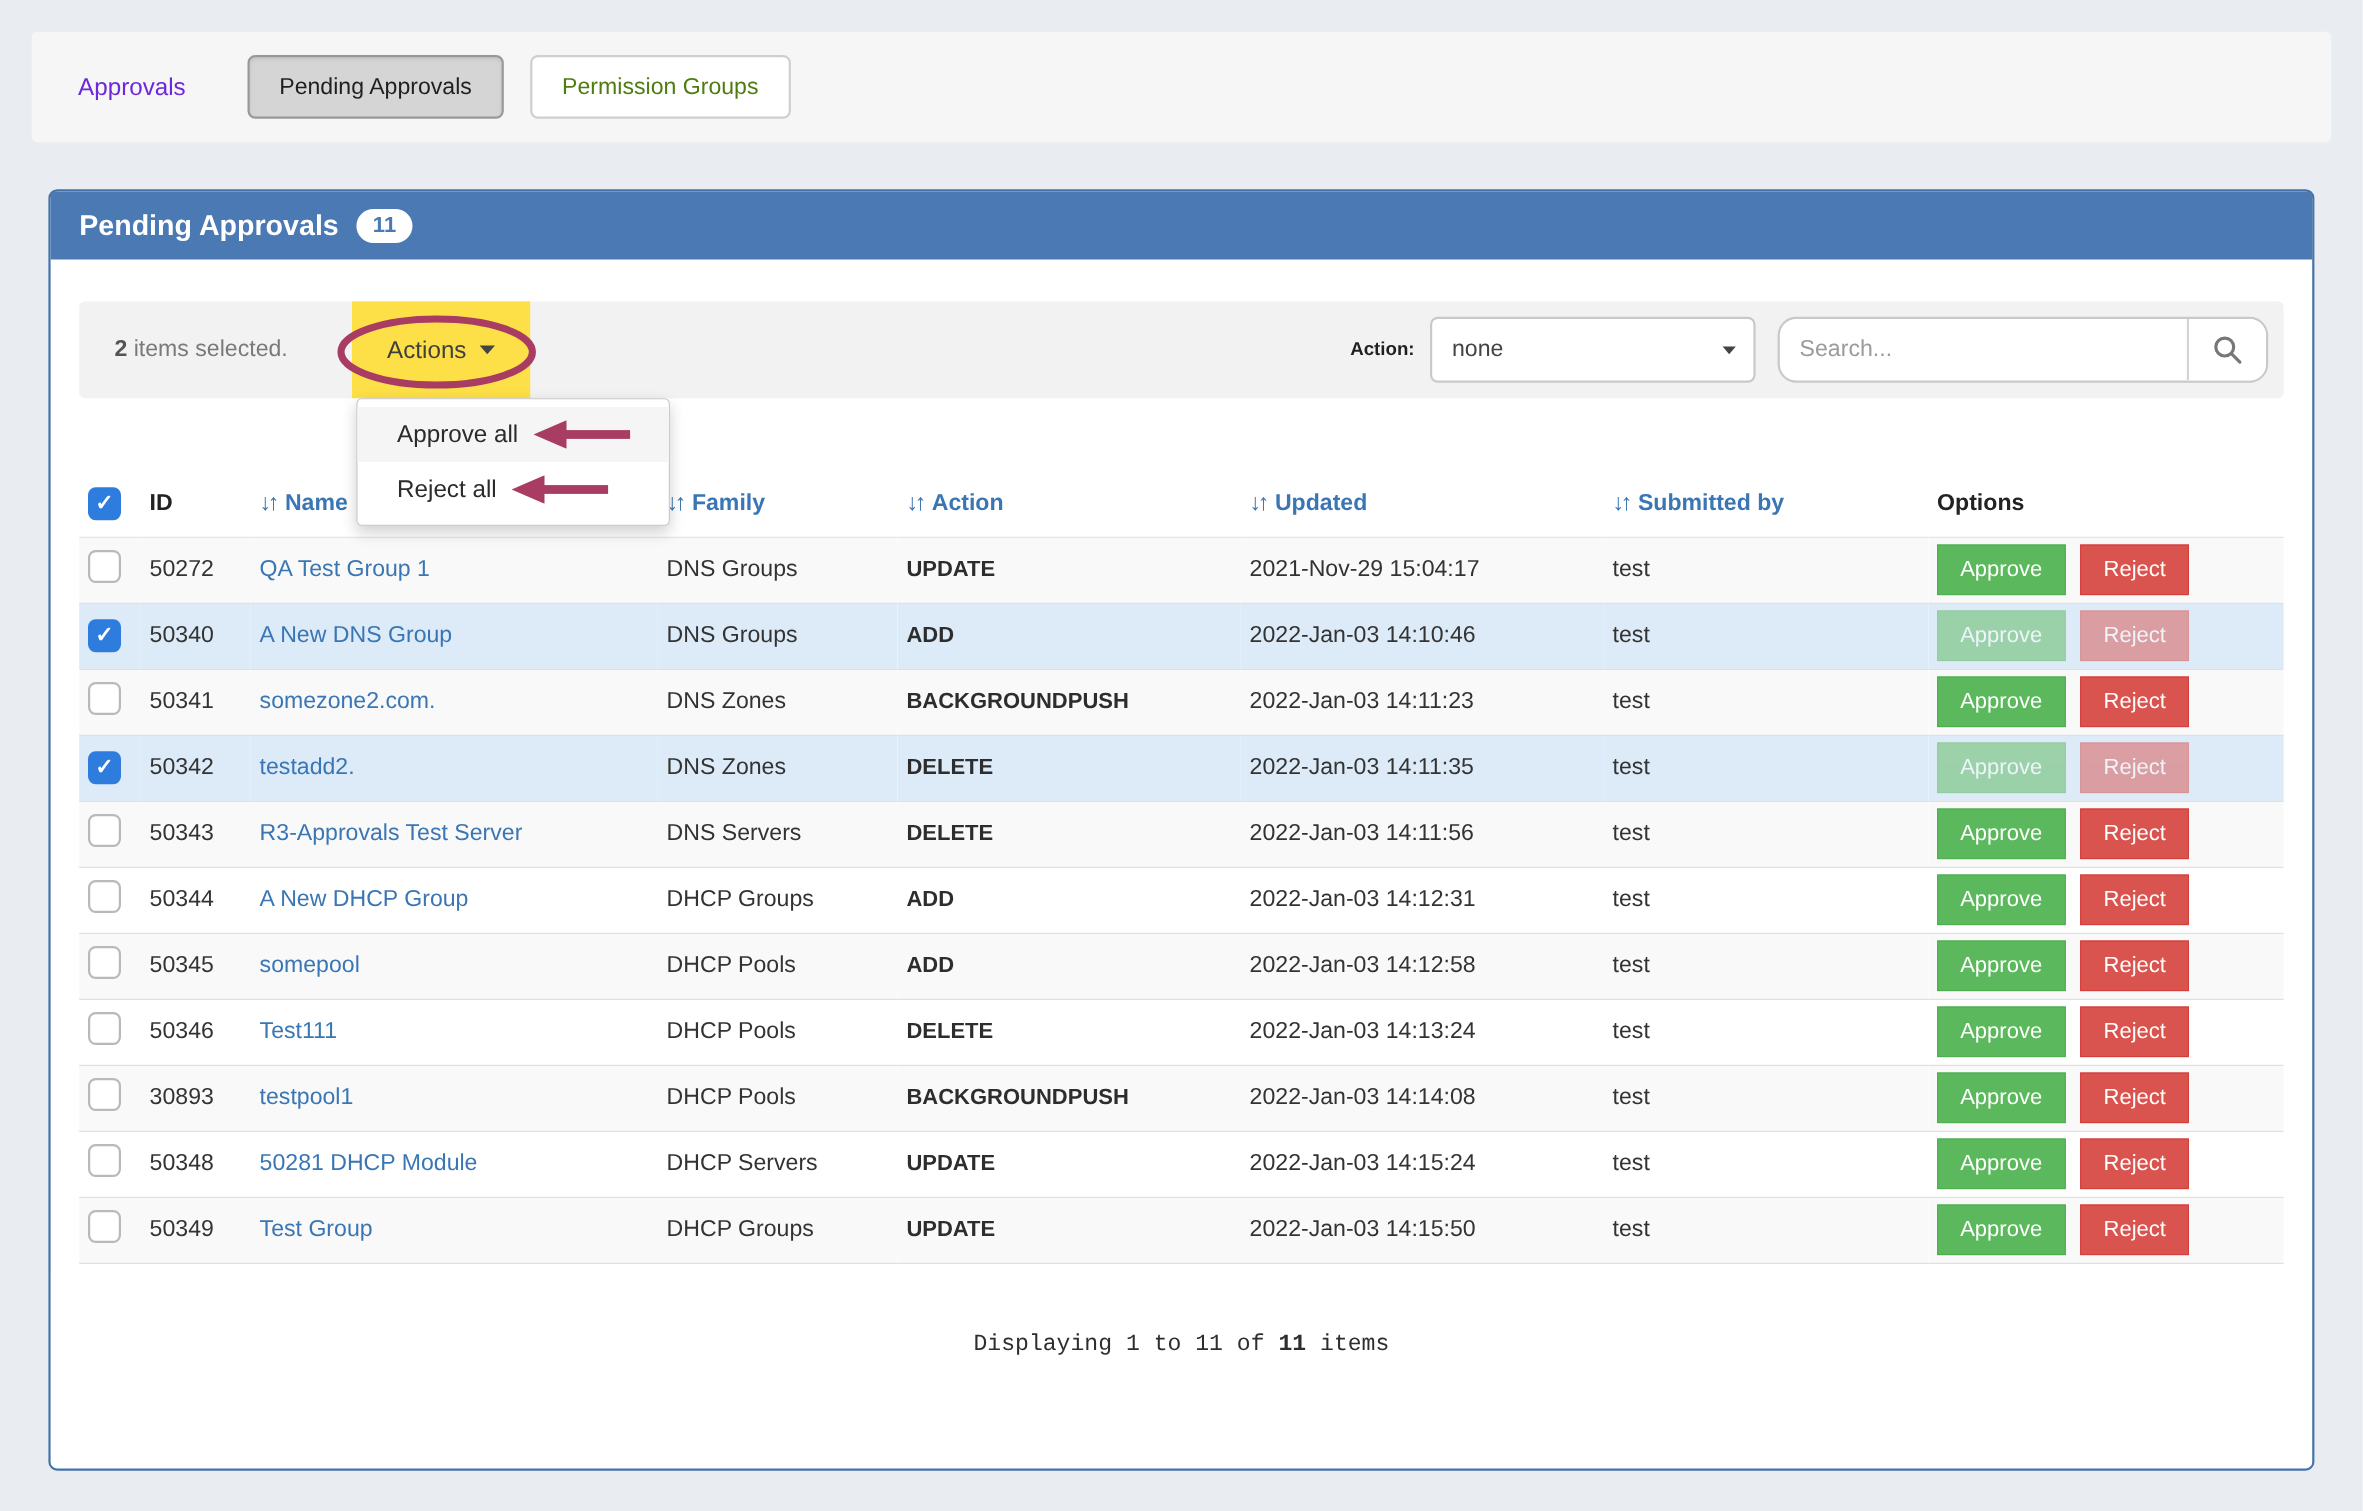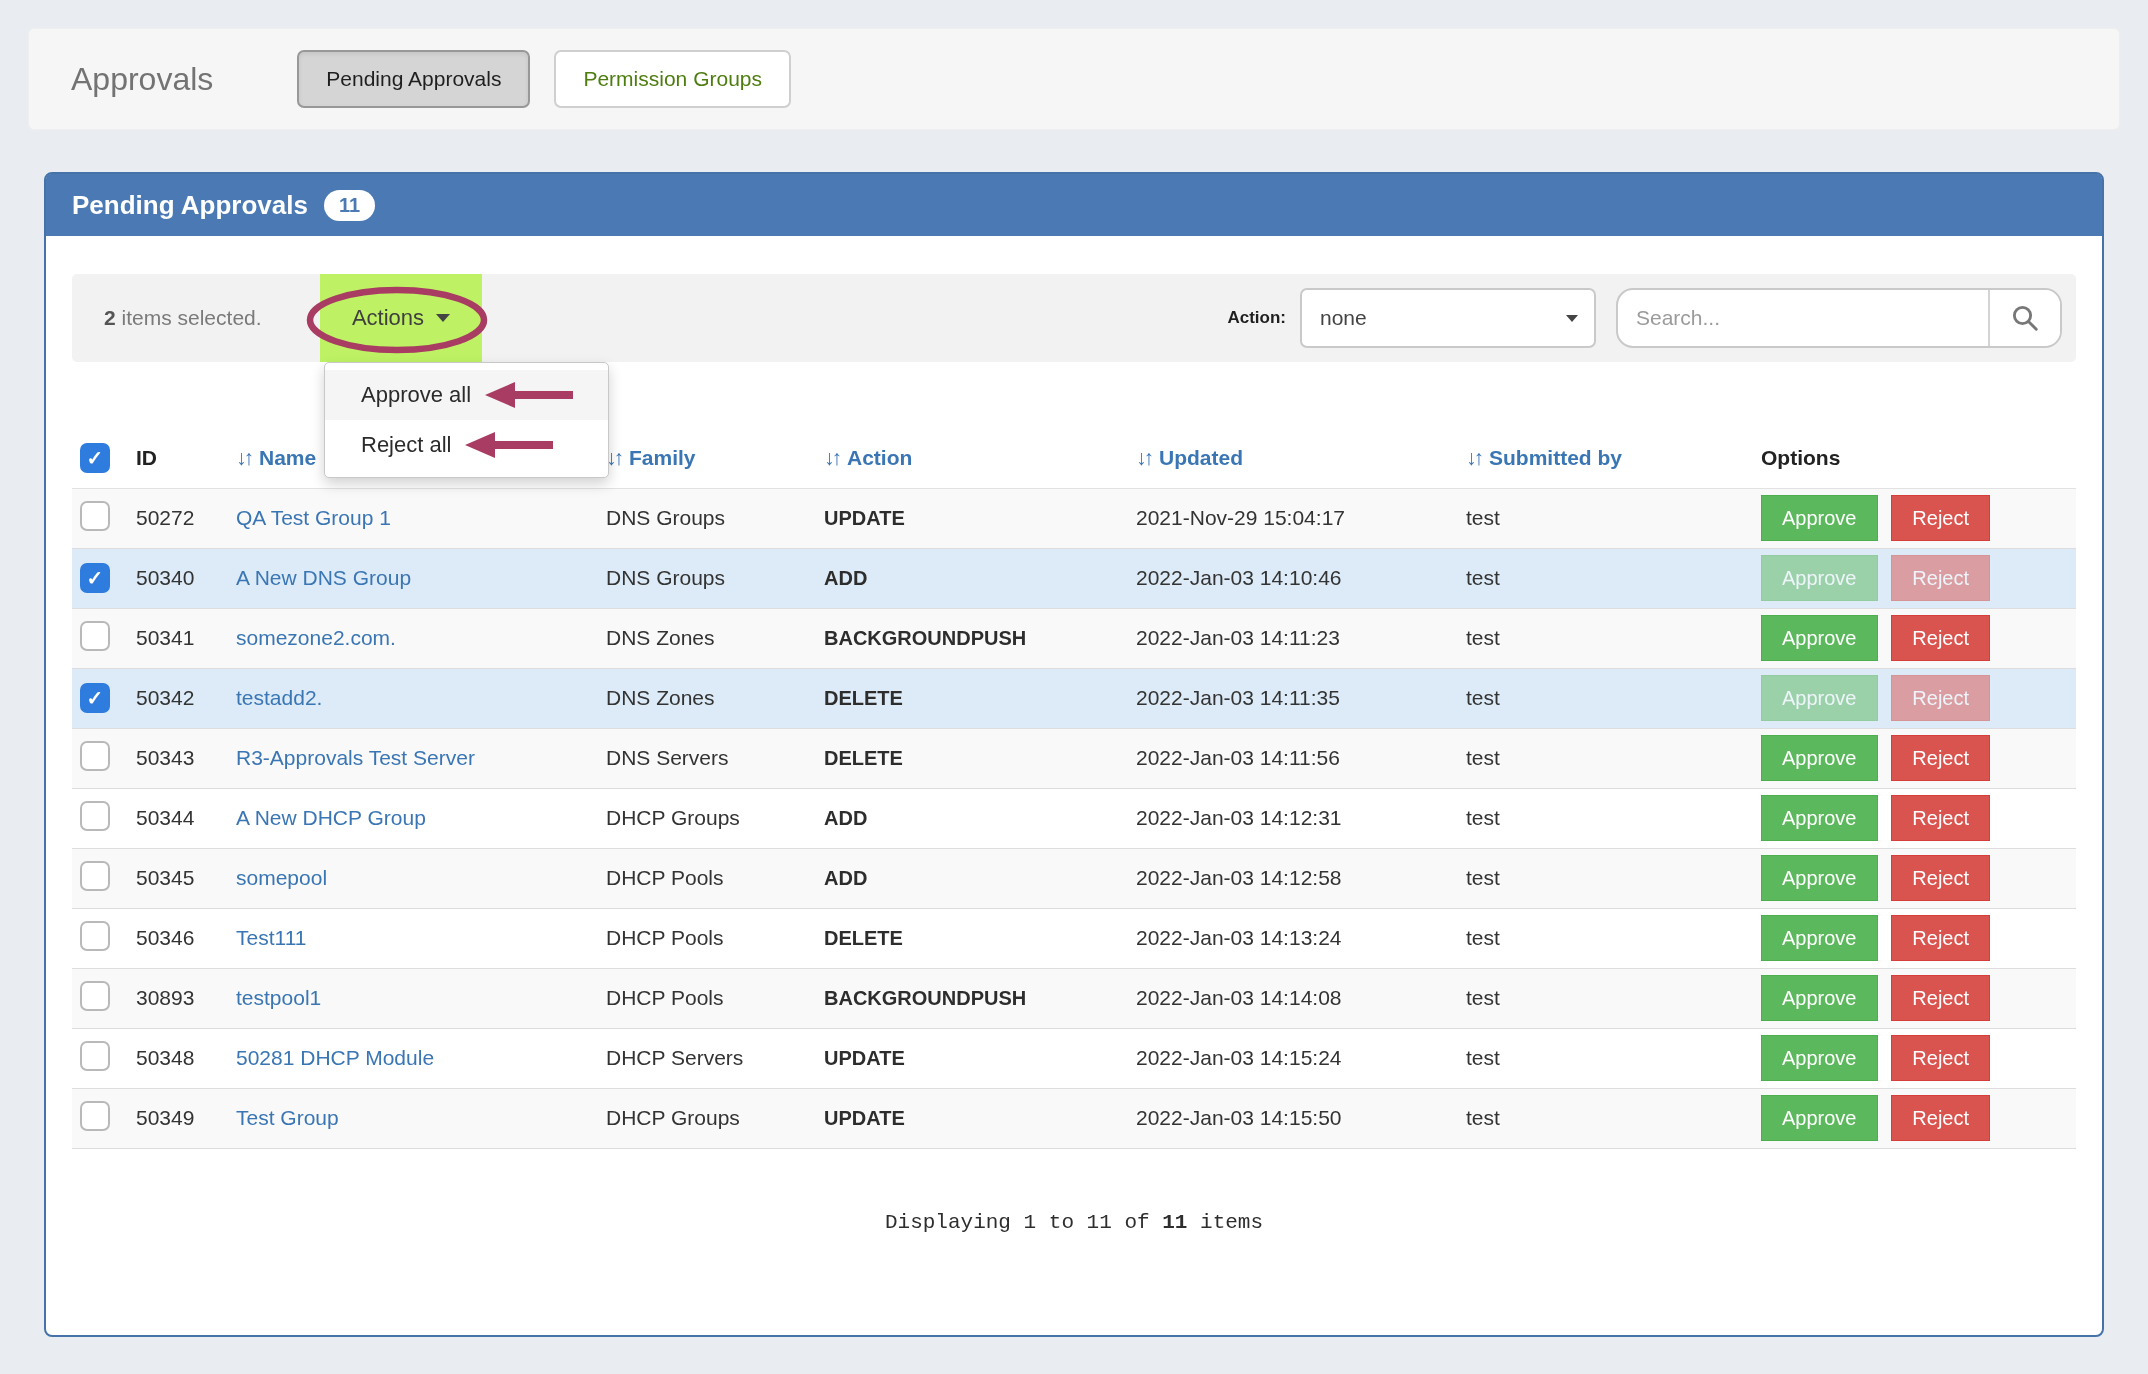--- a/index.html
+++ b/index.html
@@ -1,36 +1,36 @@
 <!DOCTYPE html>
 <html><head>
 <meta charset="utf-8">
 <style>
   html,body{margin:0;padding:0;}
   .page{width:2148px;height:1374px;background:#e9edf1;font-family:"Liberation Sans",sans-serif;overflow:hidden;position:relative;box-sizing:border-box;}
 
   
   .topbar{margin:28px 28px 0;background:#f6f6f7;border:1px solid #eee;border-radius:6px;height:102px;display:flex;align-items:center;padding-left:42px;box-sizing:border-box;}
-  .page-title{font-size:32px;color:#737373;margin-right:84px;}
+  .page-title{font-size:22px;color:#6d28d9;margin-right:56px;}
   .tab{font-size:21px;padding:0 27px;height:58px;border-radius:7px;margin-right:24px;cursor:pointer;font-family:inherit;}
   .tab.active{background:#d5d5d5;border:2px solid #989898;color:#1f1f1f;box-shadow:inset 0 2px 4px rgba(0,0,0,.08);}
   .tab.inactive{background:#fff;border:2px solid #cfcfcf;color:#4d7c0f;}
 
   
   .panel{margin:42px 44px 0;background:#fff;border:2px solid #4573a9;border-radius:8px;height:1165px;box-sizing:border-box;}
   .panel-header{background:#4a79b4;height:62px;border-radius:5px 5px 0 0;display:flex;align-items:center;padding:0 26px;}
   .panel-title{color:#fff;font-size:26px;font-weight:bold;}
   .badge{margin-left:16px;background:#fff;color:#4a79b4;font-weight:bold;font-size:20px;border-radius:999px;padding:4px 15px;}
   .panel-body{padding:38px 26px 0;position:relative;}
 
   
   .toolbar{position:relative;height:88px;background:#f2f2f2;border-radius:5px;display:flex;align-items:center;font-size:21px;color:#7a7a7a;}
   .selected-info{margin-left:32px;}
   .selected-info b{color:#555;}
-  .actions-band{position:absolute;left:248px;top:0;width:162px;height:88px;background:#bef264;display:flex;align-items:center;justify-content:center;cursor:pointer;border:none;font-family:inherit;font-size:22px;color:#3f3f3f;}
+  .actions-band{position:absolute;left:248px;top:0;width:162px;height:88px;background:#fde047;display:flex;align-items:center;justify-content:center;cursor:pointer;border:none;font-family:inherit;font-size:22px;color:#3f3f3f;}
   .caret-down{width:0;height:0;border-left:7px solid transparent;border-right:7px solid transparent;border-top:8px solid #444;display:inline-block;margin-left:12px;}
   .annotation-ellipse-wrap{position:absolute;left:234px;top:12px;pointer-events:none;z-index:40;}
 
   
   .dropdown{position:absolute;left:252px;top:88px;width:283px;background:#fff;border:1px solid #c8c8c8;border-radius:5px;box-shadow:0 6px 14px rgba(0,0,0,.18);padding:7px 0;z-index:30;}
   .menu-item{height:50px;display:flex;align-items:center;padding-left:36px;font-size:22px;color:#2b2b2b;cursor:pointer;}
   .menu-item.first{background:#f5f5f5;}
   .menu-arrow{margin-left:14px;flex:0 0 auto;}
 
   

